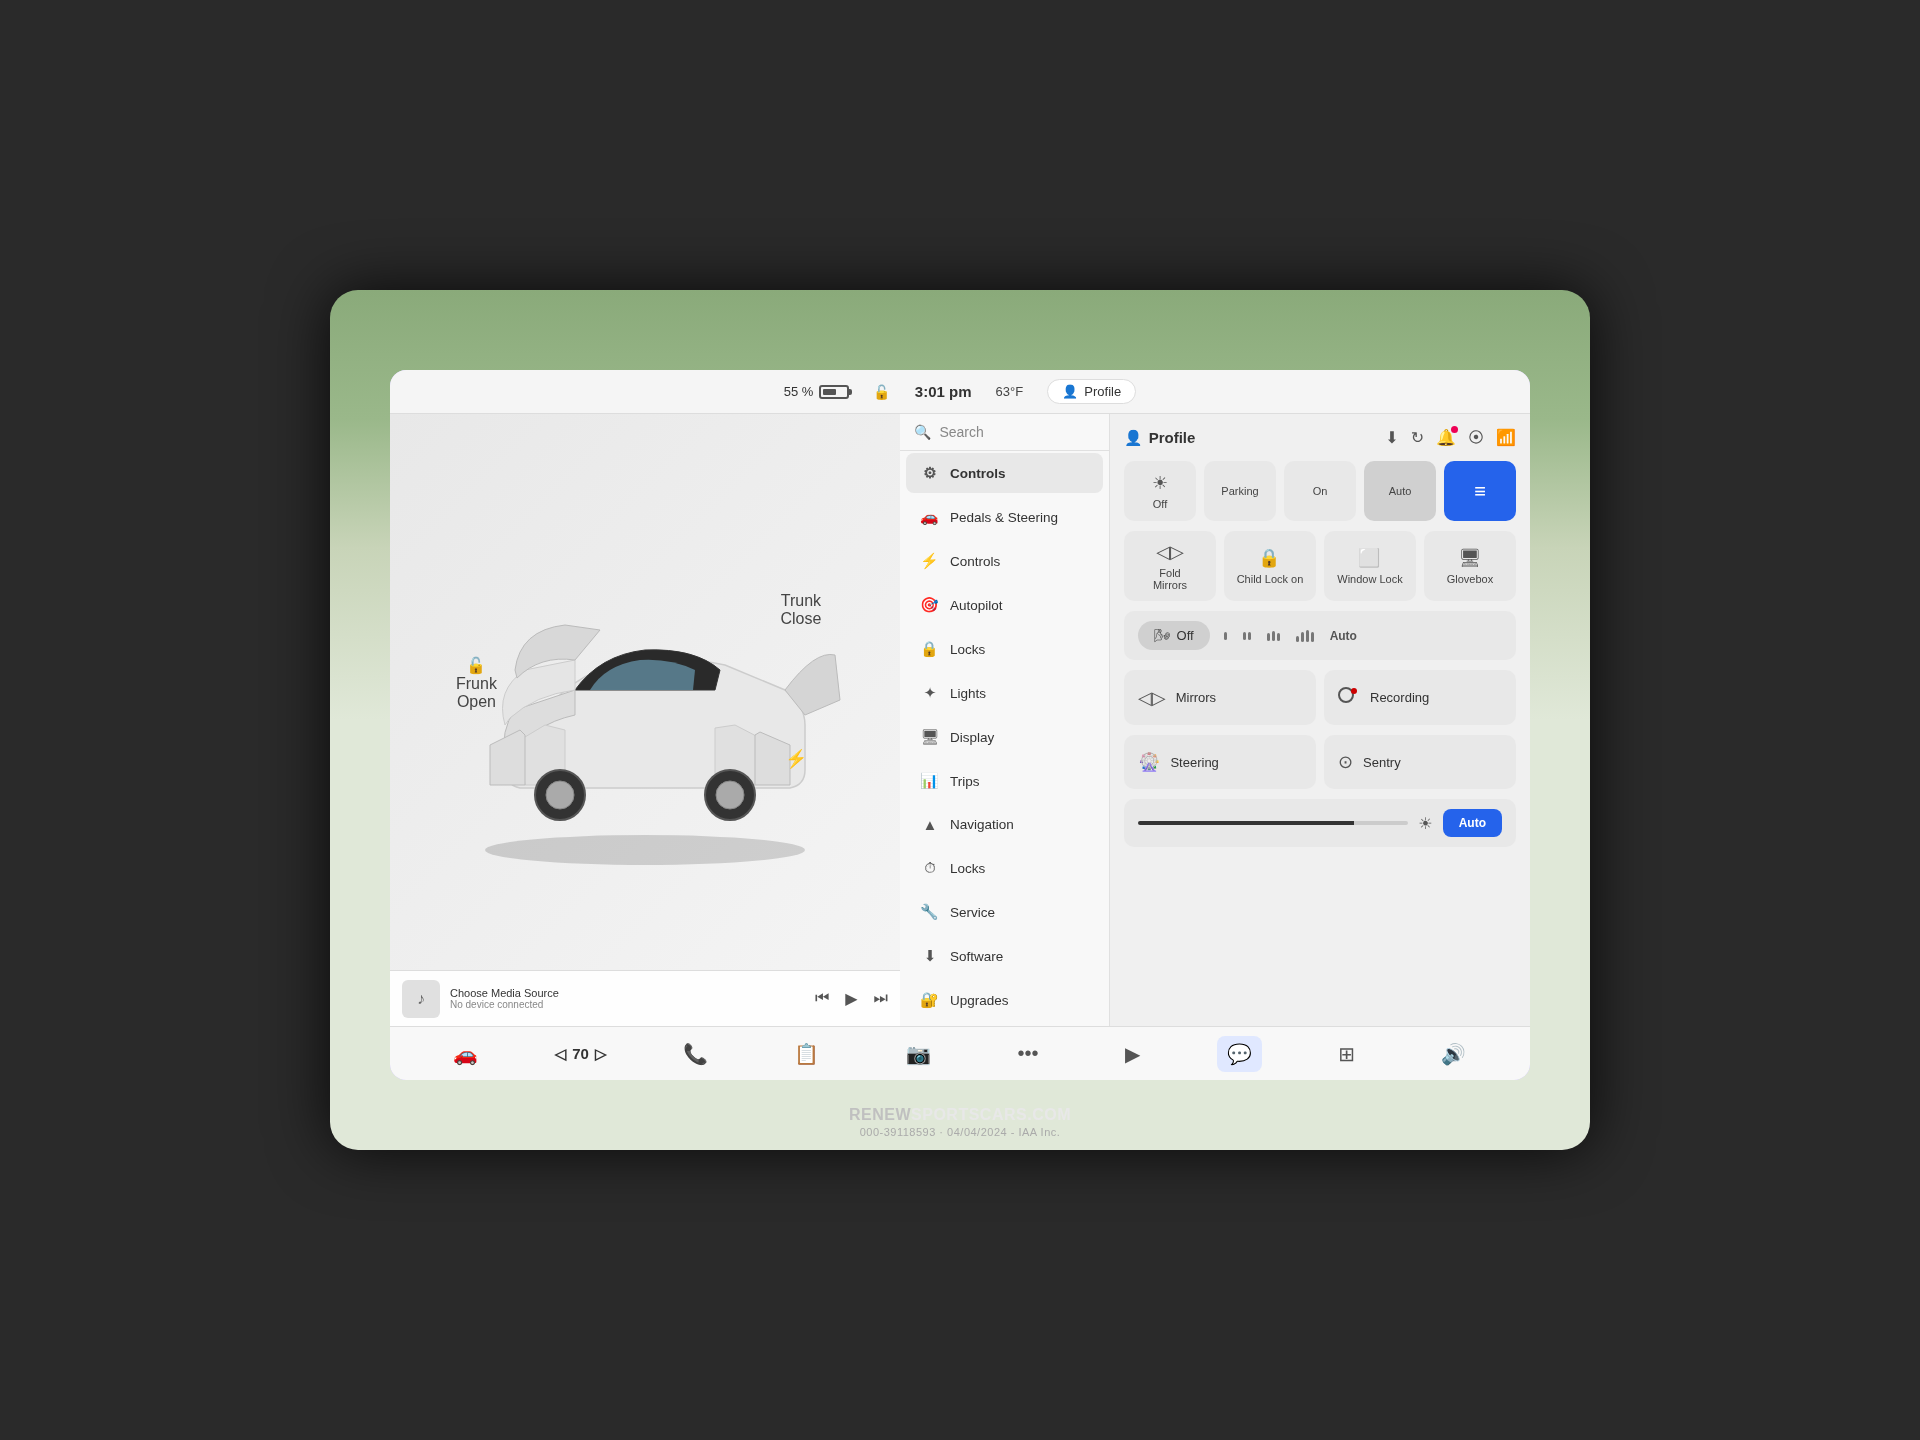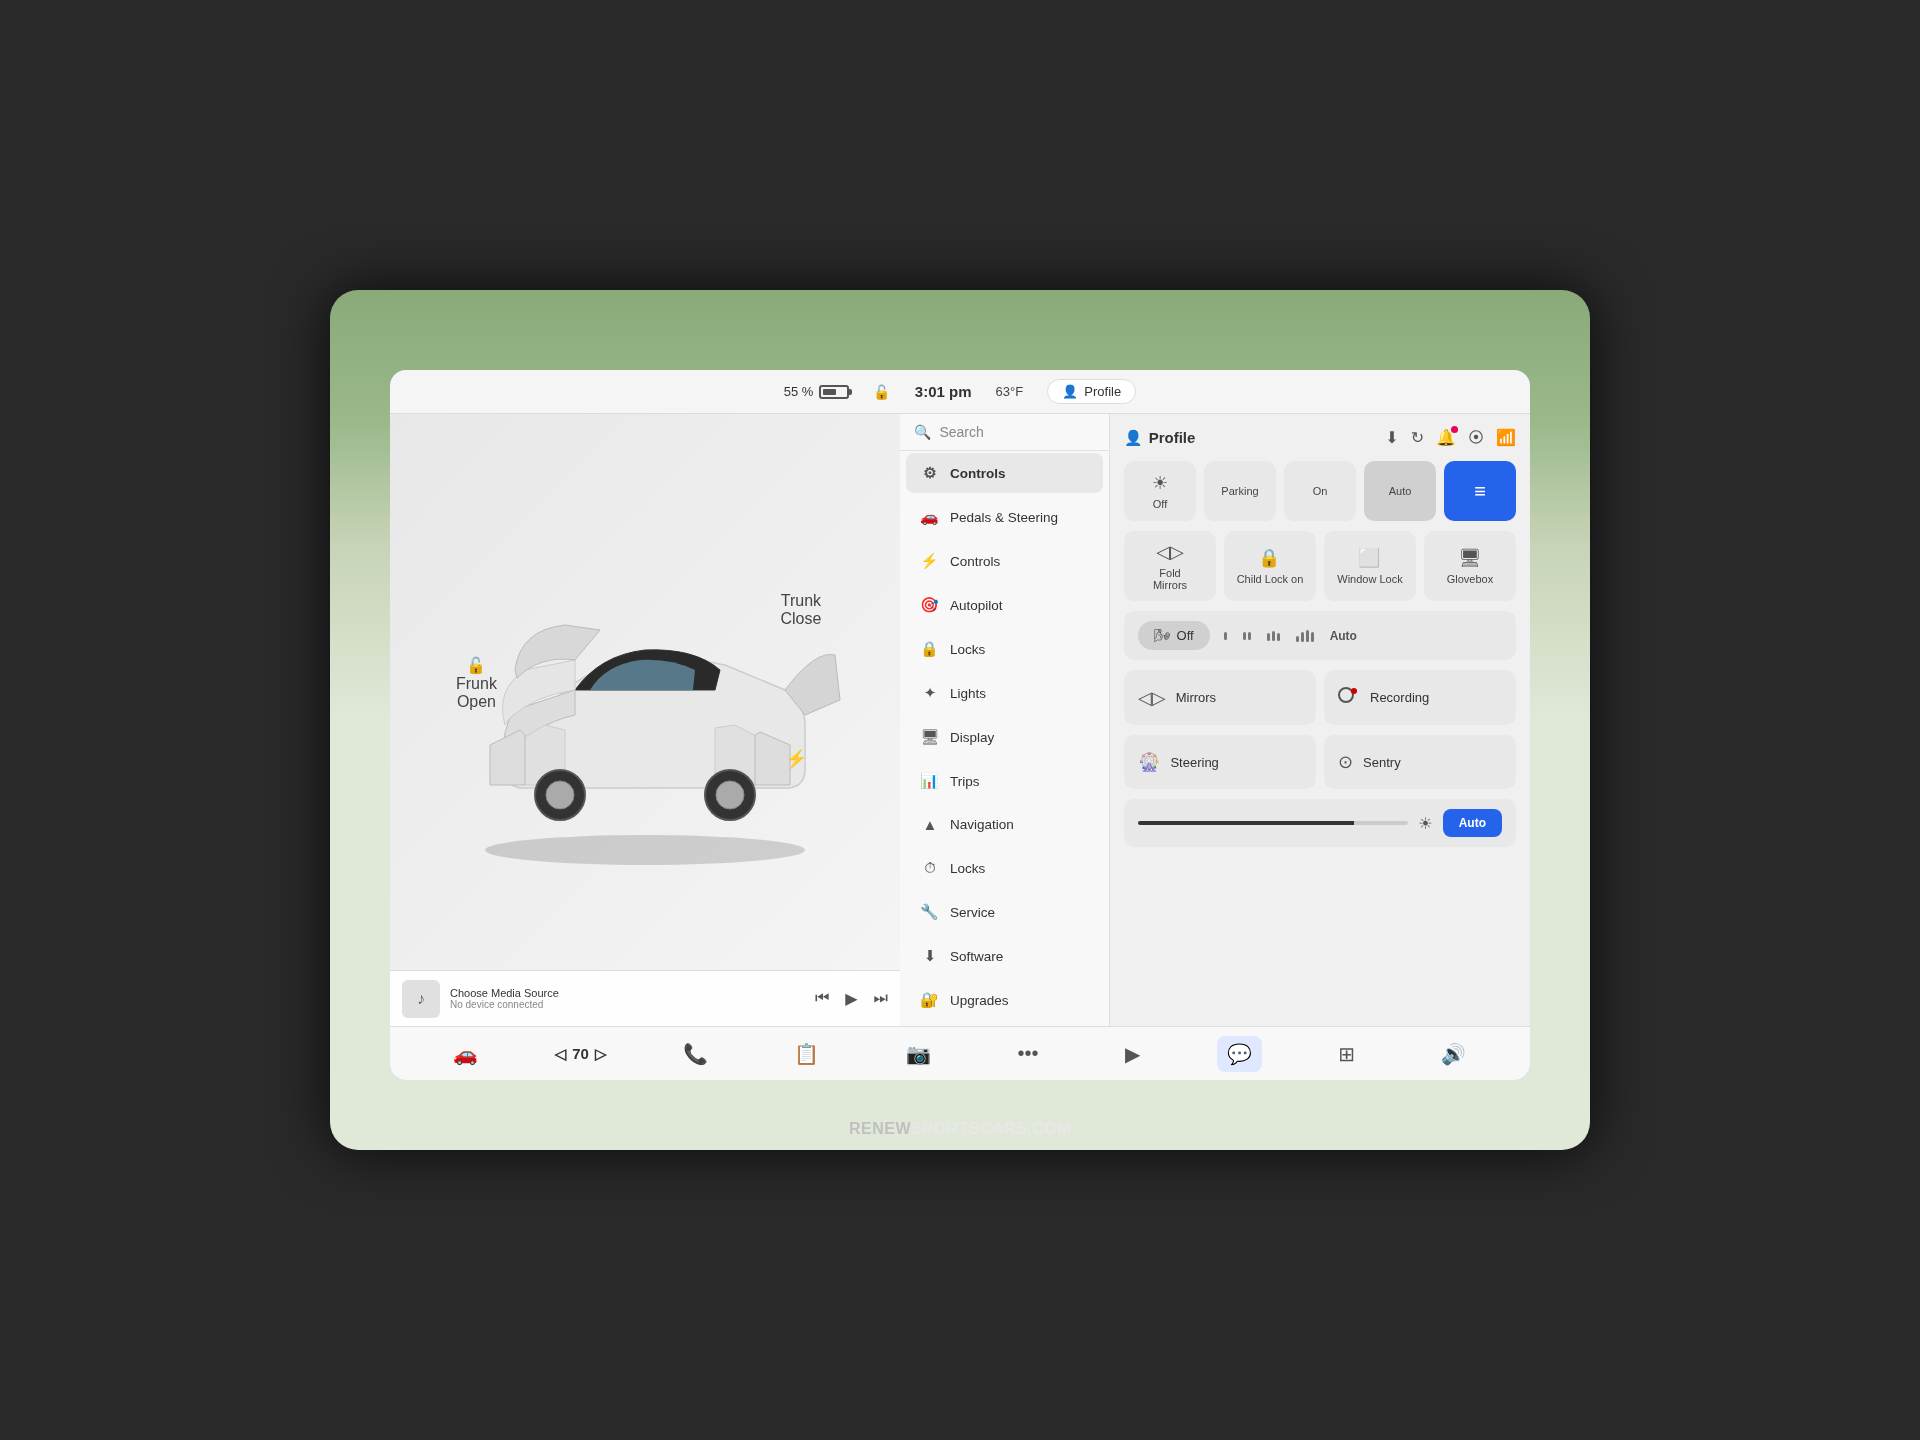--- a/index.html
+++ b/index.html
@@ -704,14 +704,15 @@
       <div class="dock-item">•••</div>
       <div class="dock-item">▶</div>
       <div class="dock-item active">💬</div>
       <div class="dock-item">⊞</div>
       <div class="dock-item">🔊</div>
     </div>
   </div>
 
   <div class="watermark">
     <div><span class="renew">RENEW</span><span class="sports">SPORTSCARS.COM</span></div>
+    <div class="watermark-sub">000-39118593 · 04/04/2024 - IAA Inc.</div>
   </div>
 </div>
 
 </body></html>

